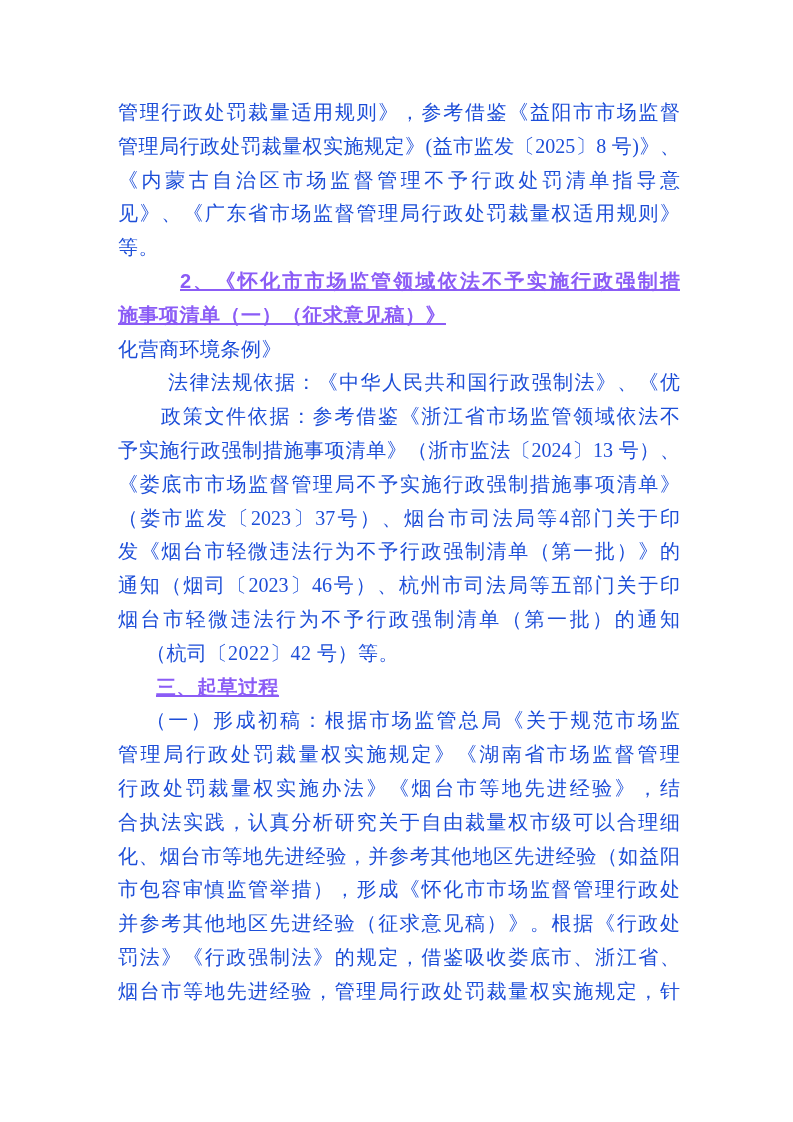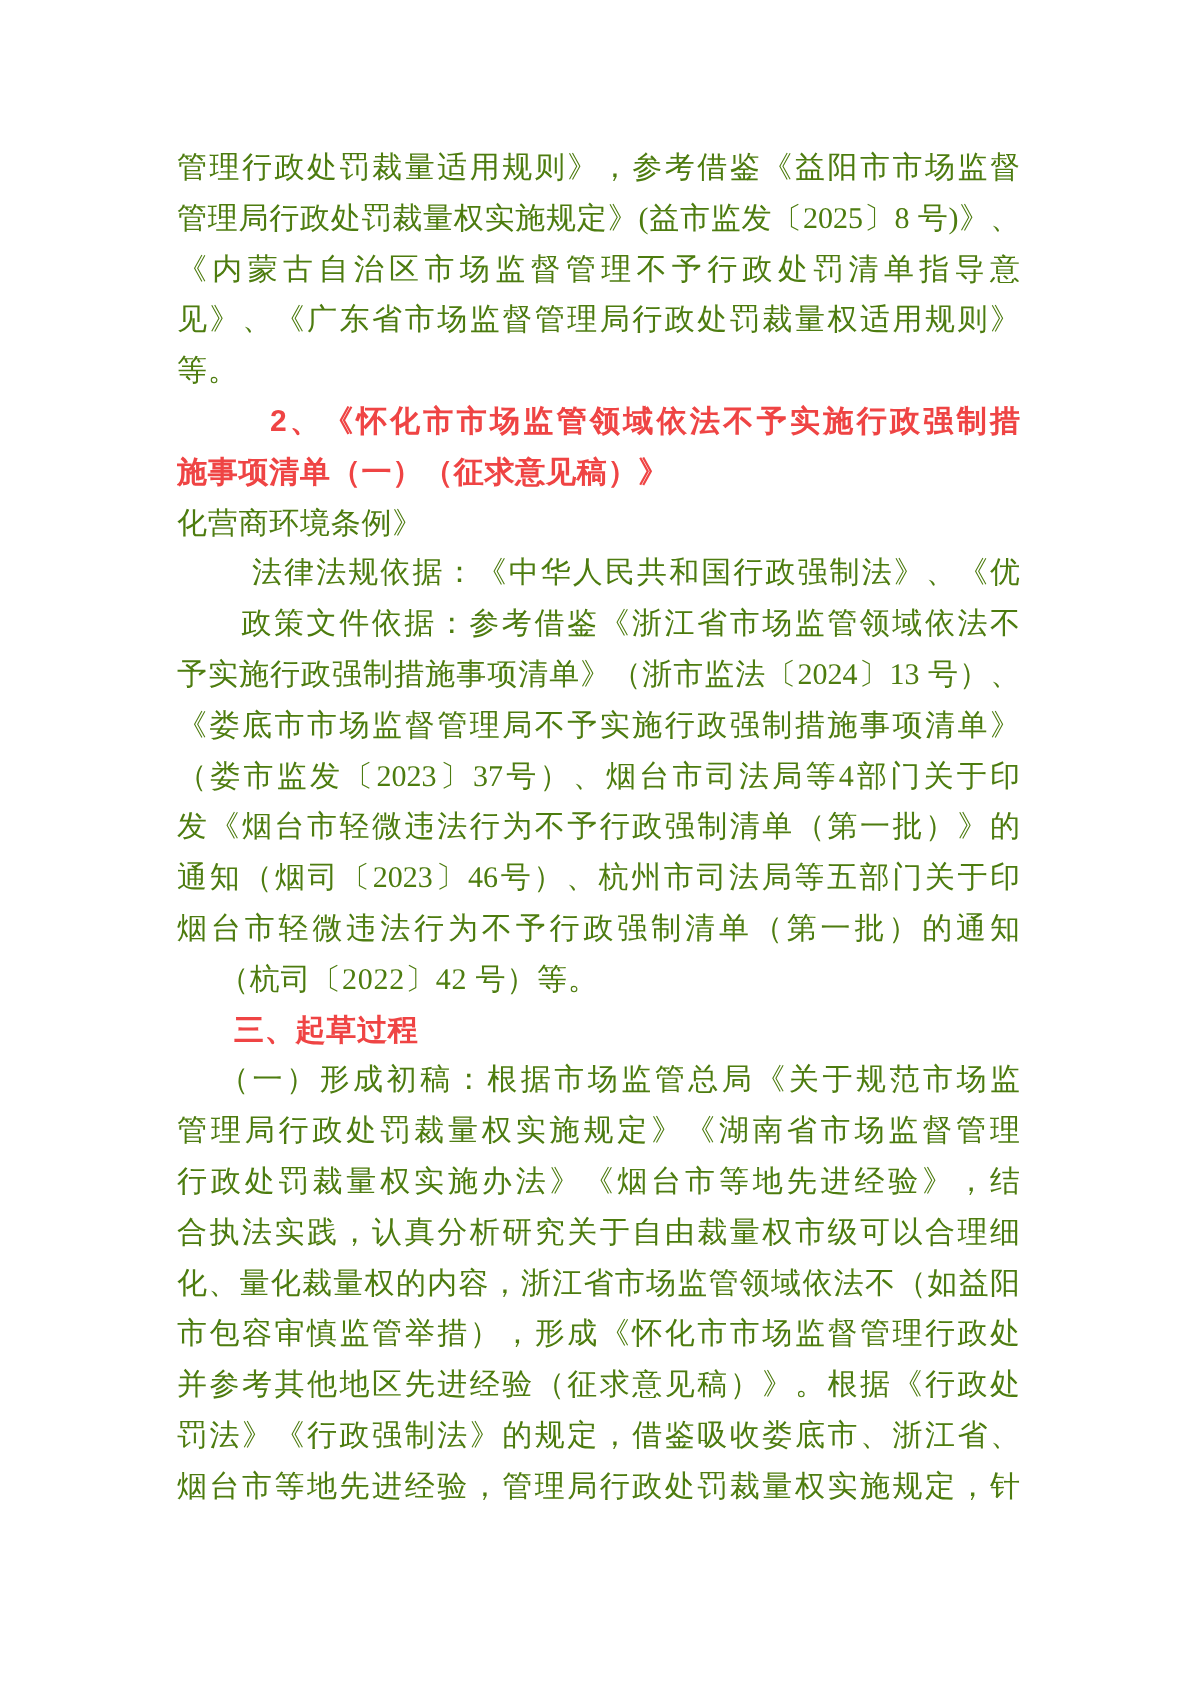--- a/index.html
+++ b/index.html
@@ -18,35 +18,36 @@
   .content {
     position: absolute;
     left: 118px;
     top: 96px;
     width: 562px;
   }
   .line {
     height: 33.8px;
     line-height: 33.8px;
     font-size: 20px;
-    color: #4d7c0f;
+    color: #1d4ed8;
     overflow: hidden;
     letter-spacing: 0.5px;
     font-family: Liberation Serif, serif;
   }
   .line.just {
     text-align: justify;
     text-align-last: justify;
     text-justify: inter-character;
     letter-spacing: 0;
   }
   .line.bold {
     font-family: "Liberation Sans", "DejaVu Sans", sans-serif;
     font-weight: 700;
-    color: #ef4444;
+    color: #8b5cf6;
+    text-decoration: underline;
   }
 </style>
 </head>
 <body>
 
 <div class="page">
   <div class="content" id="content">
       <div class="line just">管理行政处罚裁量适用规则》，参考借鉴《益阳市市场监督</div>
       <div class="line just">管理局行政处罚裁量权实施规定》(益市监发〔2025〕8 号)》、</div>
       <div class="line just">《内蒙古自治区市场监督管理不予行政处罚清单指导意</div>
@@ -62,19 +63,19 @@
       <div class="line just">（娄市监发〔2023〕37号）、烟台市司法局等4部门关于印</div>
       <div class="line just">发《烟台市轻微违法行为不予行政强制清单（第一批）》的</div>
       <div class="line just">通知（烟司〔2023〕46号）、杭州市司法局等五部门关于印</div>
       <div class="line just">烟台市轻微违法行为不予行政强制清单（第一批）的通知</div>
       <div class="line" style="padding-left: 28px;">（杭司〔2022〕42 号）等。</div>
       <div class="line bold" style="padding-left: 38px;">三、起草过程</div>
       <div class="line just" style="padding-left: 28px;">（一）形成初稿：根据市场监管总局《关于规范市场监</div>
       <div class="line just">管理局行政处罚裁量权实施规定》《湖南省市场监督管理</div>
       <div class="line just">行政处罚裁量权实施办法》《烟台市等地先进经验》，结</div>
       <div class="line just">合执法实践，认真分析研究关于自由裁量权市级可以合理细</div>
-      <div class="line just">化、量化裁量权的内容，浙江省市场监管领域依法不（如益阳</div>
+      <div class="line just">化、烟台市等地先进经验，并参考其他地区先进经验（如益阳</div>
       <div class="line just">市包容审慎监管举措），形成《怀化市市场监督管理行政处</div>
       <div class="line just">并参考其他地区先进经验（征求意见稿）》。根据《行政处</div>
       <div class="line just">罚法》《行政强制法》的规定，借鉴吸收娄底市、浙江省、</div>
       <div class="line just">烟台市等地先进经验，管理局行政处罚裁量权实施规定，针</div>
     </div>
 </div>
 
 </body></html>

